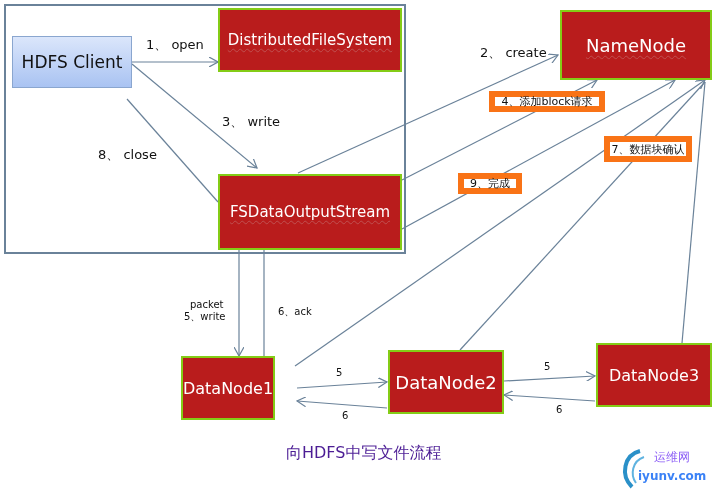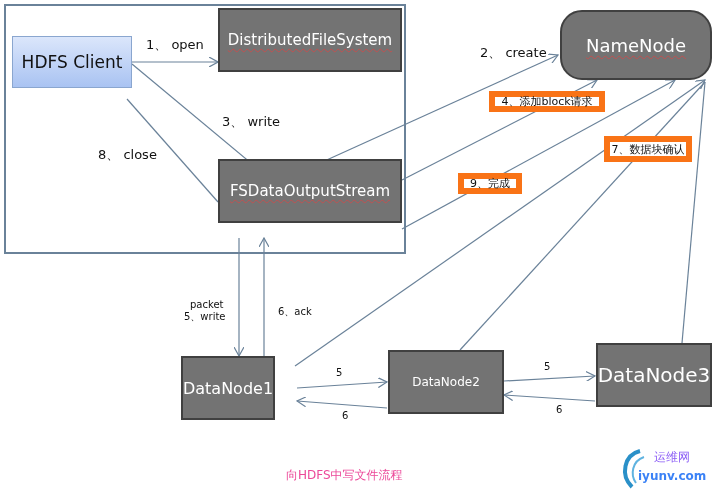--- a/index.html
+++ b/index.html
@@ -2,38 +2,38 @@
 <html><head>
 <meta charset="utf-8">
 <style>
   html, body { margin: 0; padding: 0; background: #ffffff; }
   body { width: 717px; height: 496px; position: relative; overflow: hidden;
          font-family: "DejaVu Sans", "Liberation Sans", sans-serif; }
   svg#lines { position: absolute; left: 0; top: 0; width: 717px; height: 496px; }
   .frame { position: absolute; left: 4px; top: 4px; width: 402px; height: 250px;
            border: 2px solid #6a8299; box-sizing: border-box; }
   .box { position: absolute; box-sizing: border-box; display: flex; align-items: center;
-         justify-content: center; color: #ffffff; background: #737373;
-         border: 2px solid #404040; white-space: nowrap; }
+         justify-content: center; color: #ffffff; background: #b91c1c;
+         border: 2px solid #84cc16; white-space: nowrap; }
   .box.squiggle span { text-decoration: underline wavy #c05050; text-decoration-thickness: 1px;
          text-underline-offset: 3px; }
   .client { background: linear-gradient(#dbe6fb, #a9c3f2); color: #111;
             border: 1px solid #8aa6cf; font-size: 17px; }
   .dfs { left: 218px; top: 8px; width: 184px; height: 64px; font-size: 15px; }
-  .nn { left: 560px; top: 10px; width: 152px; height: 70px; font-size: 18px; border-radius: 22px; }
-  .fsd { left: 218px; top: 159px; width: 184px; height: 64px; font-size: 15px; }
+  .nn { left: 560px; top: 10px; width: 152px; height: 70px; font-size: 18px; }
+  .fsd { left: 218px; top: 174px; width: 184px; height: 76px; font-size: 15px; }
   .dn1 { left: 181px; top: 356px; width: 94px; height: 64px; font-size: 16px; }
-  .dn2 { left: 388px; top: 350px; width: 116px; height: 64px; font-size: 12px; }
-  .dn3 { left: 596px; top: 343px; width: 116px; height: 64px; font-size: 20px; }
+  .dn2 { left: 388px; top: 350px; width: 116px; height: 64px; font-size: 18px; }
+  .dn3 { left: 596px; top: 343px; width: 116px; height: 64px; font-size: 16px; }
   .lbl { position: absolute; font-size: 13px; color: #111; white-space: nowrap; }
   .small { font-size: 10px; }
   .note { position: absolute; background: #fff; border: 6px solid #f97316; box-sizing: border-box;
           font-size: 11px; color: #111; display: flex; align-items: center; justify-content: center;
           white-space: nowrap; }
-  .caption { position: absolute; left: 286px; top: 467px; font-size: 12px; color: #ec4899; }
+  .caption { position: absolute; left: 286px; top: 443px; font-size: 16px; color: #4c1d95; }
   .logo { position: absolute; left: 618px; top: 447px; width: 96px; height: 44px; }
   .logo .cn { position: absolute; left: 36px; top: 2px; font-size: 12px; color: #8b5cf6; }
   .logo .en { position: absolute; left: 20px; top: 22px; font-size: 12px; color: #3b82f6; font-weight: bold; }
 </style>
 </head>
 <body>
 
 <svg id="lines" xmlns="http://www.w3.org/2000/svg">
   <defs>
     <marker id="arr" markerWidth="10" markerHeight="10" refX="9" refY="5" orient="auto" markerUnits="userSpaceOnUse">

